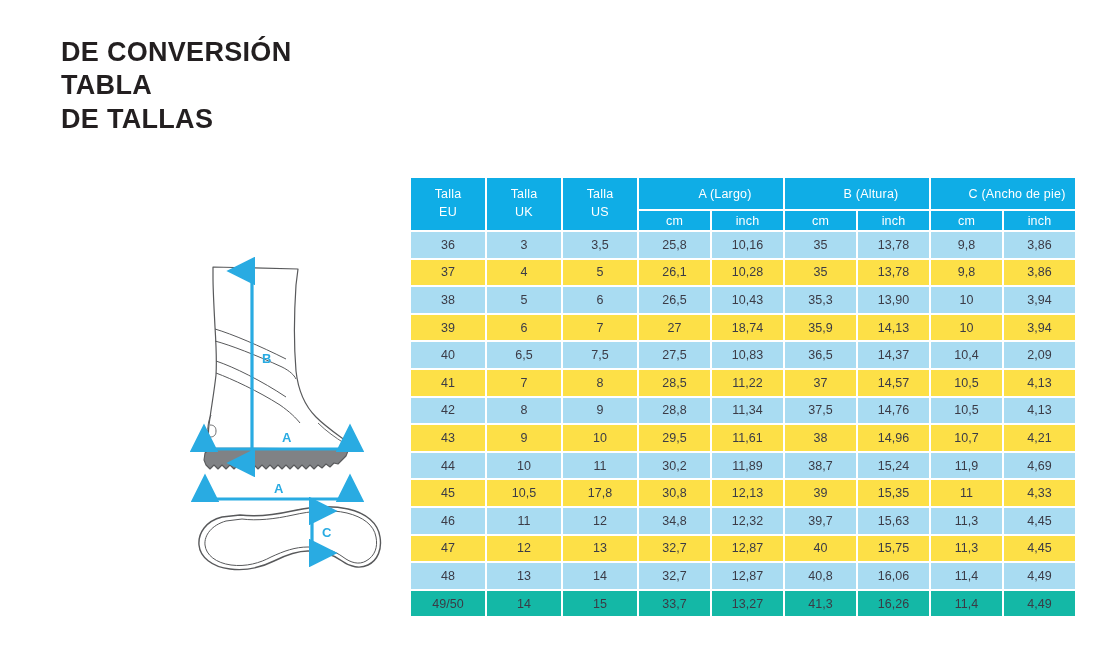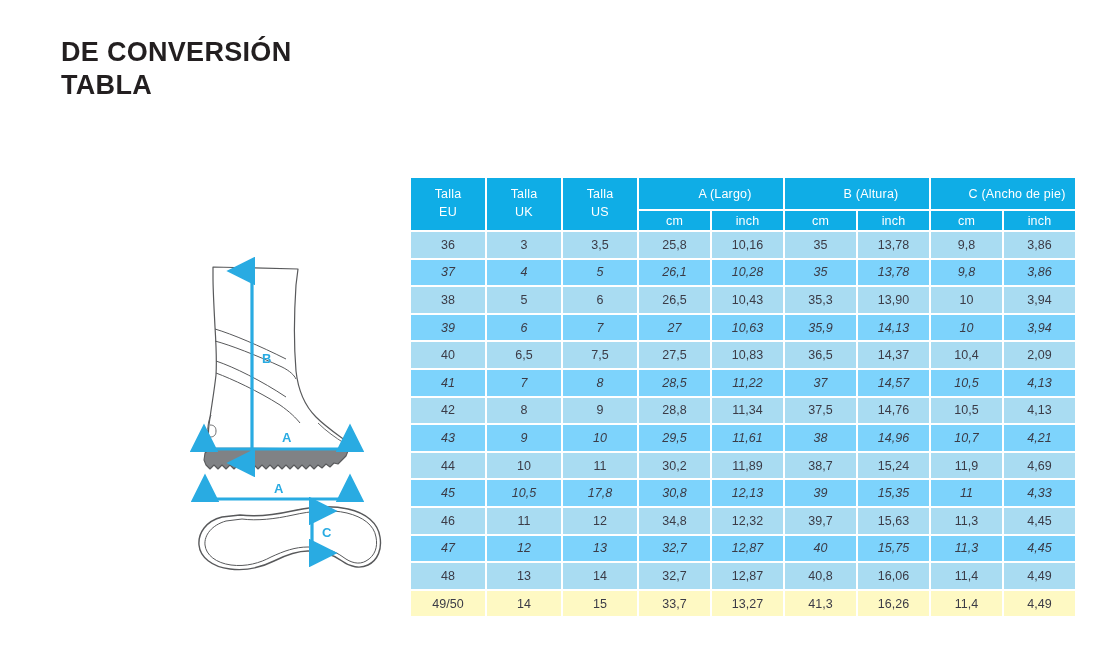--- a/index.html
+++ b/index.html
@@ -71,35 +71,36 @@
     font-size: 12.5px;
     font-weight: normal;
     letter-spacing: 0.2px;
   }
   table#size-table thead th.grp  { height: 25px; padding-left: 28px; }
   table#size-table thead th.sub  { height: 15px; }
   table#size-table thead th.tall { height: 52px; line-height: 1.42; }
 
   table#size-table tbody td { height: 25.6px; }
   tr.row-blue  td { background: #a9dcf2; }
-  tr.row-white td { background: #7dd3fc; font-style: italic; }
-  tr.row-pink  td { background: #fef9c3; }
+  tr.row-white td { background: #fde047; }
+  tr.row-pink  td { background: #14b8a6; }
 
   
   col.c-eu  { width: 74px; }
   col.c-uk  { width: 74px; }
   col.c-us  { width: 74px; }
   col.c-m   { width: 71px; }
 </style>
 </head>
 <body>
 
 <div id="title-block">
   <span class="title-line">DE CONVERSIÓN</span>
   <span class="title-line">TABLA</span>
+  <span class="title-line">DE TALLAS</span>
 </div>
 
 <div id="illustration">
   <svg width="240" height="345" viewBox="0 0 240 345" xmlns="http://www.w3.org/2000/svg">
     <defs>
       <marker id="arrUp" markerWidth="9" markerHeight="9" refX="4.5" refY="8" orient="auto">
         <path d="M4.5 0 L9 9 L0 9 Z" fill="#29ABE2"></path>
       </marker>
       <marker id="arrDown" markerWidth="9" markerHeight="9" refX="4.5" refY="8" orient="auto">
         <path d="M4.5 0 L9 9 L0 9 Z" fill="#29ABE2"></path>
@@ -261,21 +262,21 @@
           <td>35,3</td>
           <td>13,90</td>
           <td>10</td>
           <td>3,94</td>
         </tr>
         <tr class="row-white">
           <td>39</td>
           <td>6</td>
           <td>7</td>
           <td>27</td>
-          <td>10,63</td>
+          <td>18,74</td>
           <td>35,9</td>
           <td>14,13</td>
           <td>10</td>
           <td>3,94</td>
         </tr>
         <tr class="row-blue">
           <td>40</td>
           <td>6,5</td>
           <td>7,5</td>
           <td>27,5</td>

